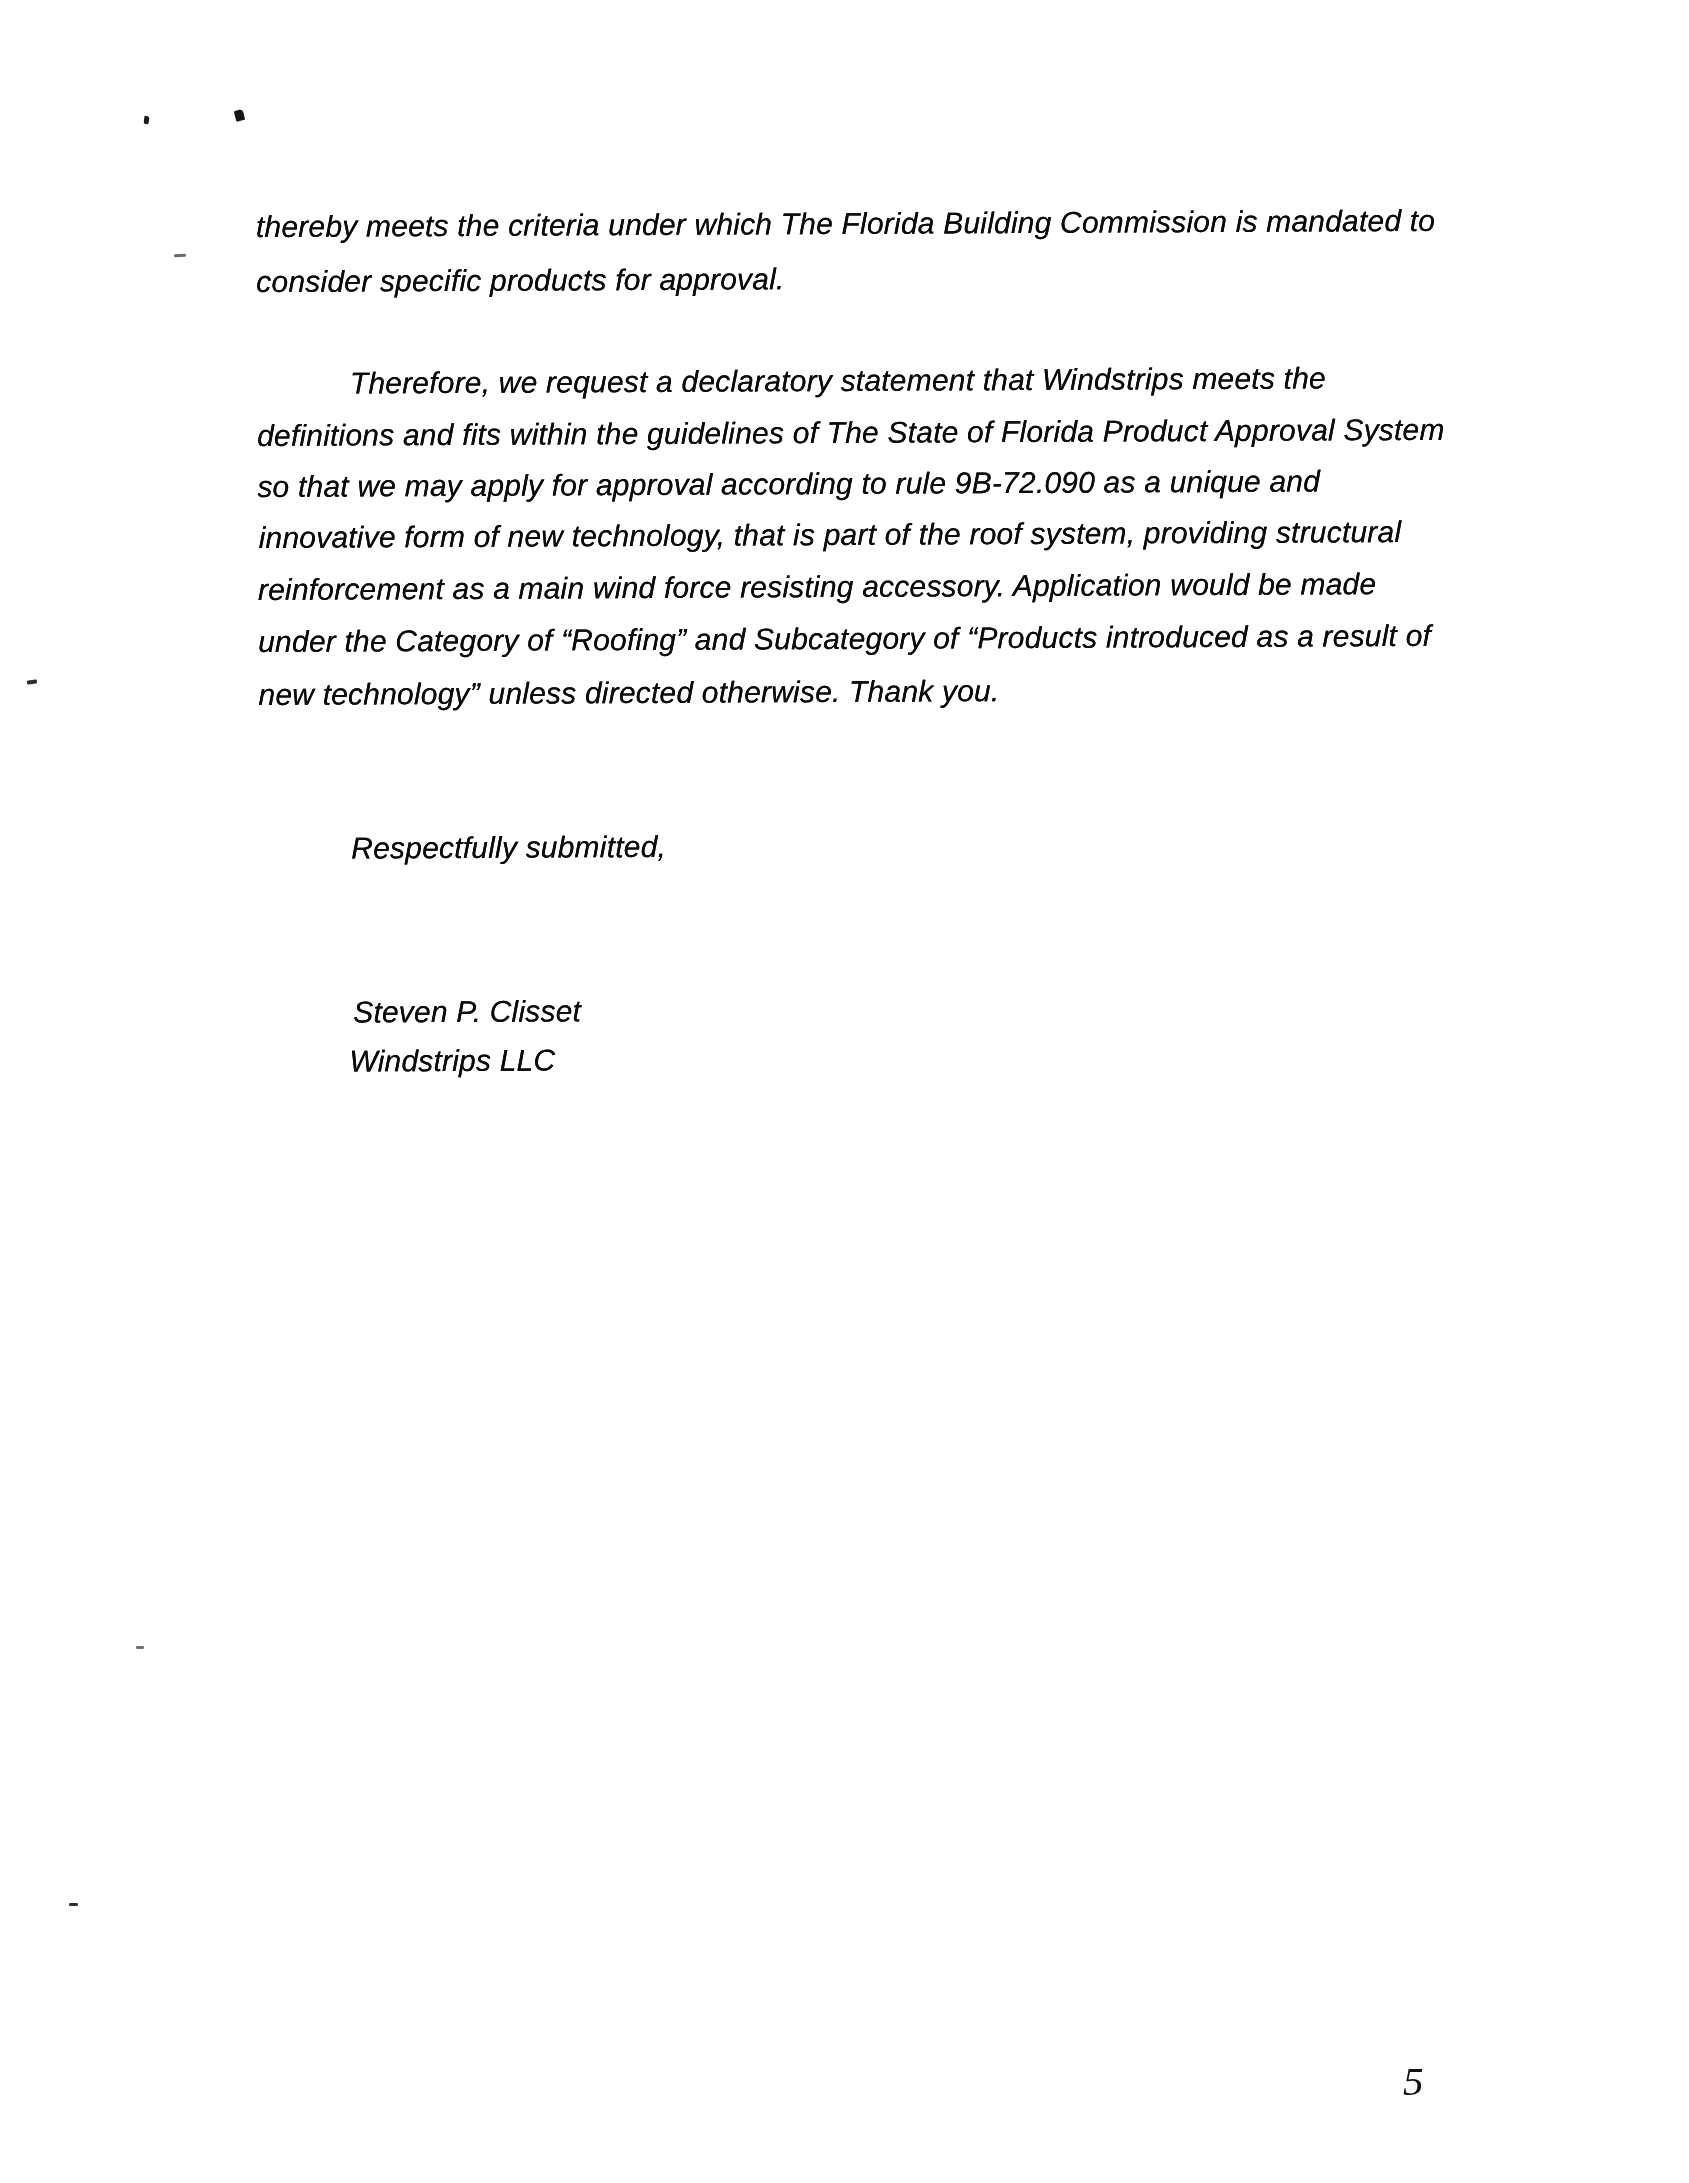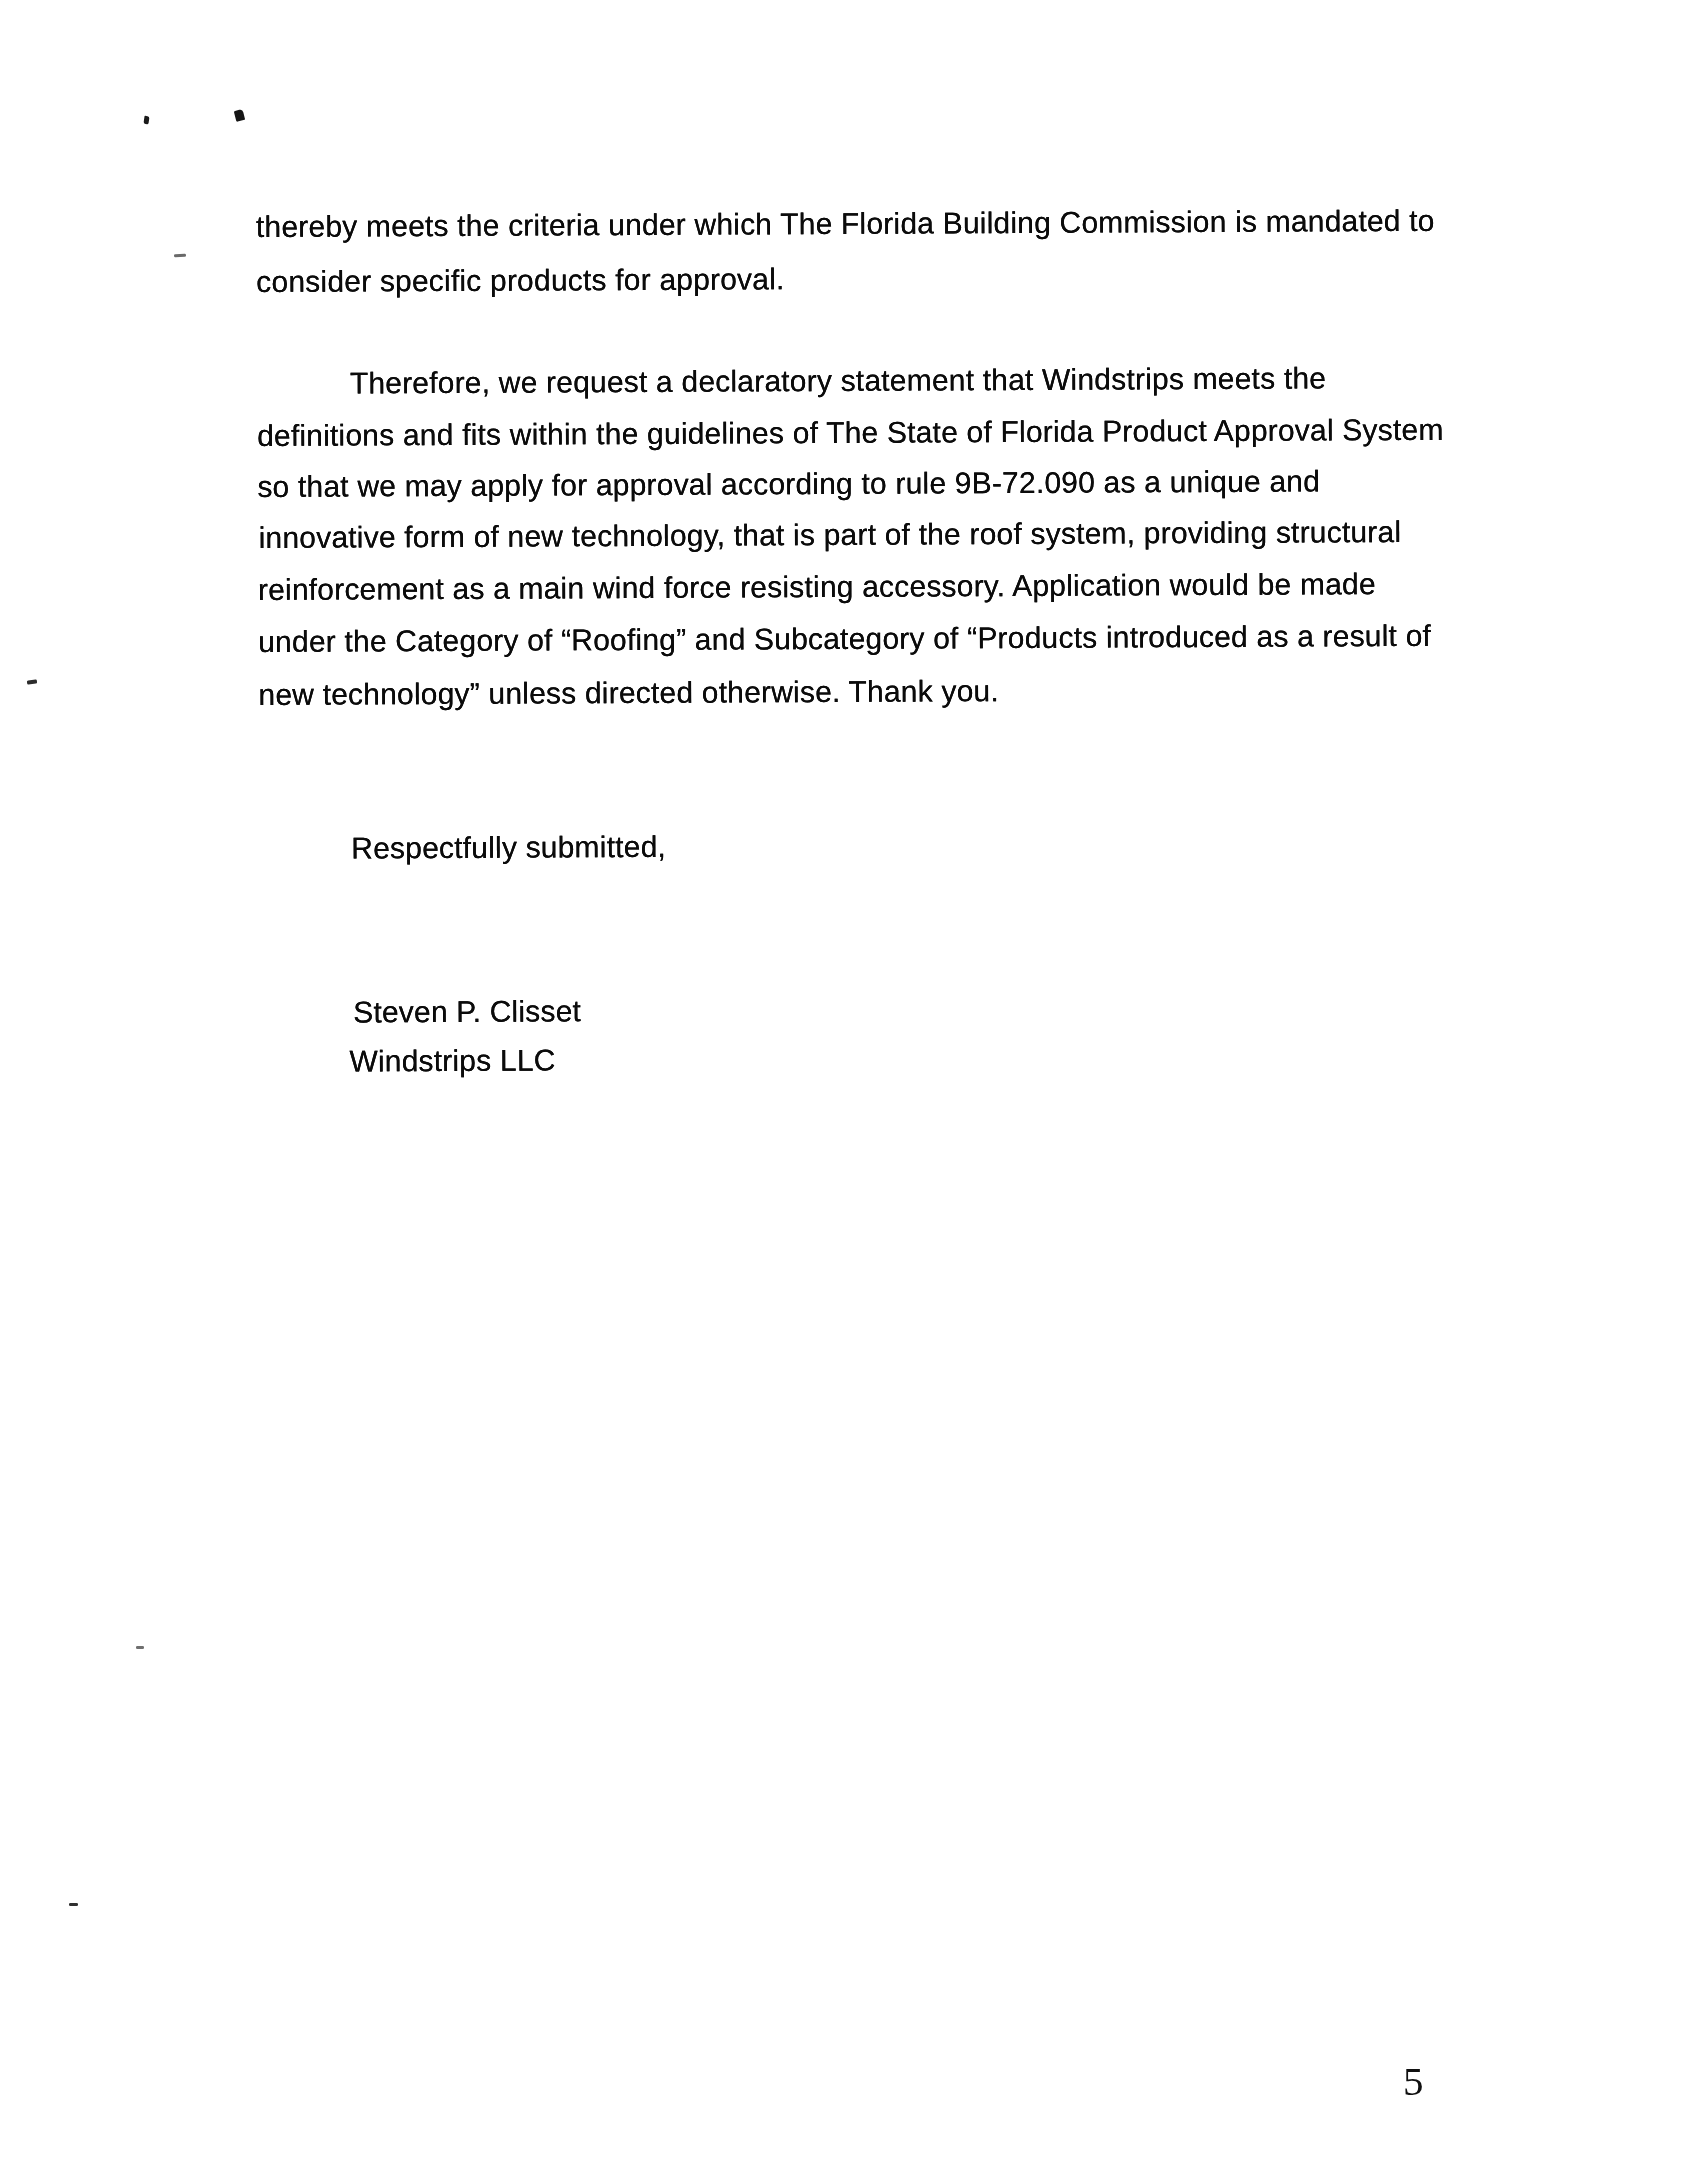--- a/index.html
+++ b/index.html
@@ -6,20 +6,21 @@
     margin: 0;
     padding: 0;
     background: #ffffff;
   }
   .page {
     position: relative;
     width: 1690px;
     height: 2183px;
     background: #ffffff;
     overflow: hidden;
+    font-style: italic;
   }
   
   .scan-content {
     position: absolute;
     left: 0; top: 0;
     width: 1690px;
     height: 2183px;
     transform: rotate(-0.3deg);
     transform-origin: 258px 225px;
   }

